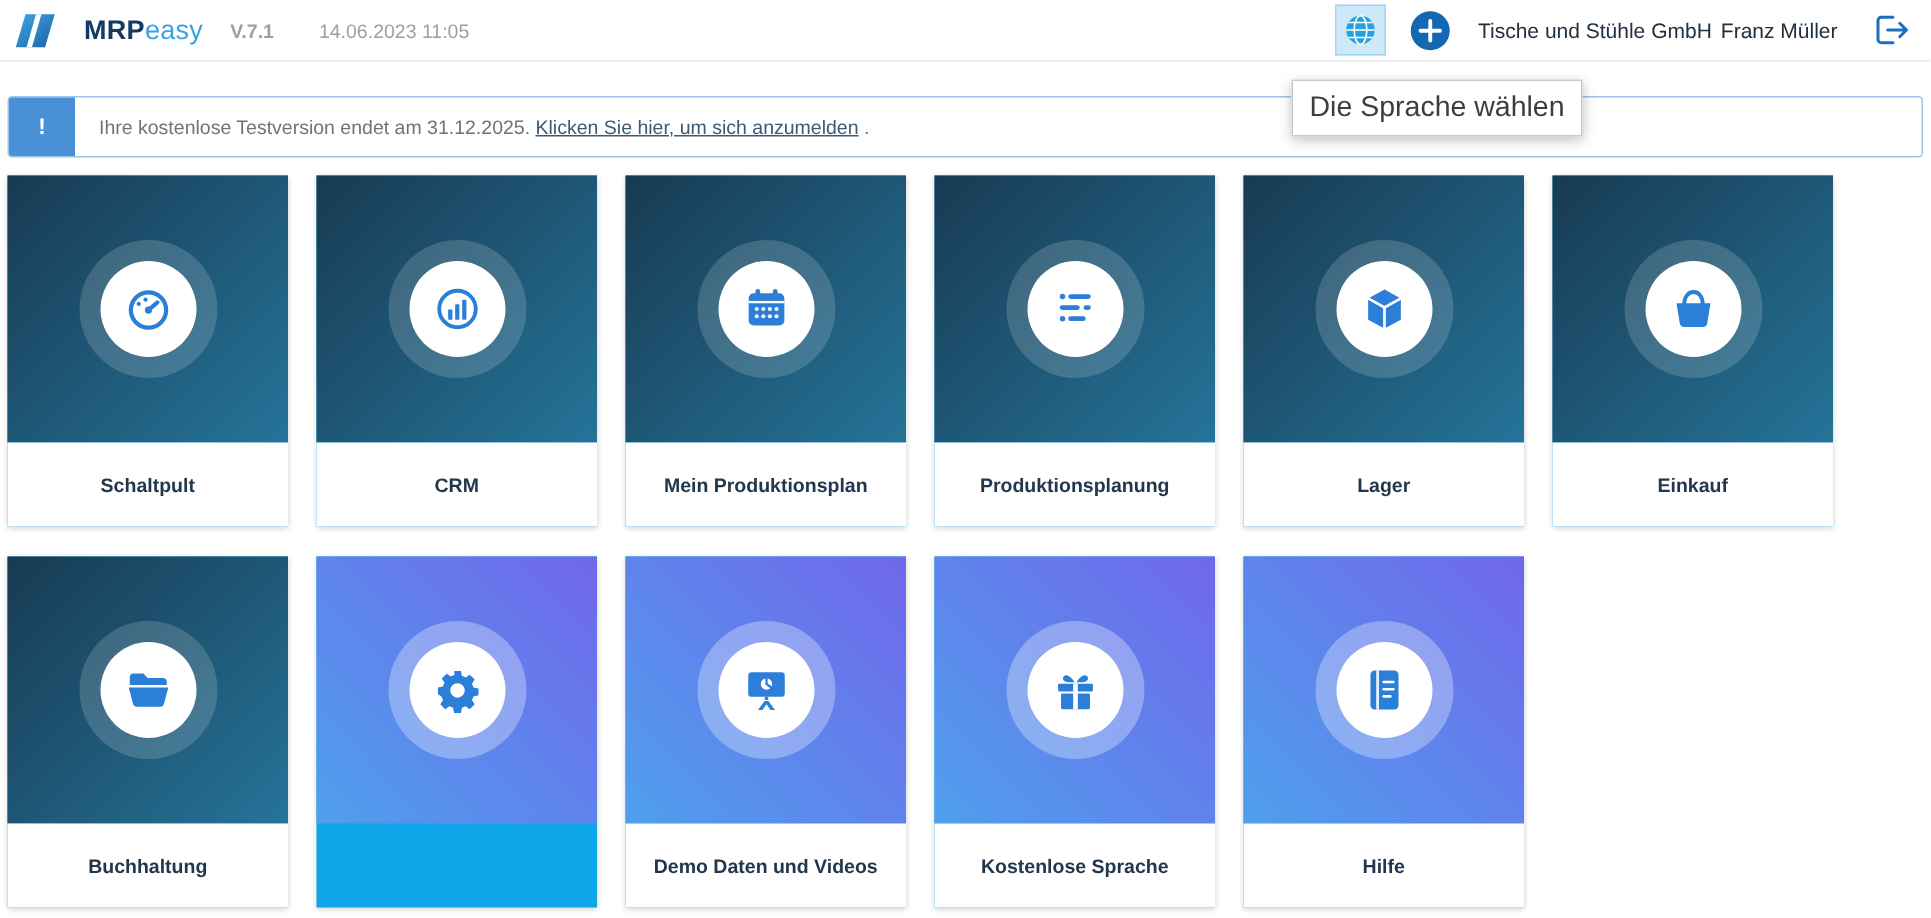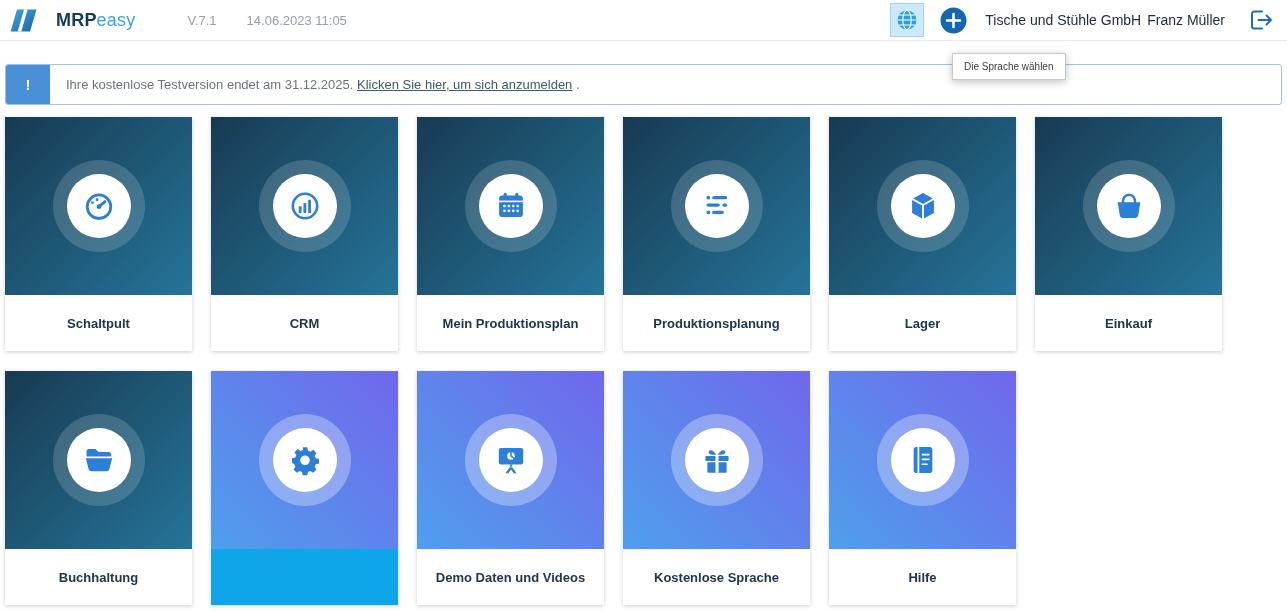--- a/index.html
+++ b/index.html
@@ -8,34 +8,34 @@
     width:1287px; height:612px; position:relative; overflow:hidden;
     font-family:"Liberation Sans", sans-serif;
   }
   button { border:none; background:none; padding:0; cursor:pointer; font-family:inherit; }
 
   
   .header { height:41px; display:flex; align-items:center; padding:0 14px 0 10px; border-bottom:1px solid #e7e9eb; background:#fff; }
   .logo { display:flex; align-items:center; gap:19px; cursor:pointer; }
   .logo-text { font-size:18px; font-weight:700; color:var(--logo-navy); letter-spacing:.2px; }
   .logo-text .easy { color:var(--logo-light); font-weight:500; }
-  .version  { color:#99a0a6; font-size:13px; margin-left:52px; }
+  .version  { color:#99a0a6; font-size:13px; margin-left:18px;font-weight:bold; }
   .datetime { color:#99a0a6; font-size:13px; margin-left:30px; }
   .header-right { margin-left:auto; display:flex; align-items:center; }
   .globe-btn { width:34px; height:34px; background:#cde9f8; border:1px solid #9ed5f2; display:flex; align-items:center; justify-content:center; }
   .plus-btn  { width:27px; height:27px; margin-left:16px; display:flex; align-items:center; justify-content:center; }
   .company { margin-left:18px; font-size:14px; color:#21303e; white-space:nowrap; }
   .user    { margin-left:6px; font-size:14px; color:#21303e; white-space:nowrap; }
   .logout-btn { margin-left:22px; width:26px; height:24px; display:flex; align-items:center; justify-content:center; }
 
   
   .tooltip {
-    position:absolute; left:952px; top:53px; z-index:60;
+    position:absolute; left:861px; top:53px; z-index:60;
     background:#fff; border:1px solid #c9c9c9; box-shadow:0 2px 8px rgba(0,0,0,.25);
-    padding:7px 11px; font-size:10px; color:#3d3d3d; white-space:nowrap;
+    padding:7px 11px; font-size:19px; color:#3d3d3d; white-space:nowrap;
   }
 
   
   .banner {
     margin:23px 5px 12px; height:41px; display:flex; align-items:center;
     border:1px solid var(--banner-border); border-radius:3px; background:#fff;
   }
   .banner-icon {
     width:44px; align-self:stretch; background:var(--banner-icon-bg); color:#fff;
     display:flex; align-items:center; justify-content:center;

